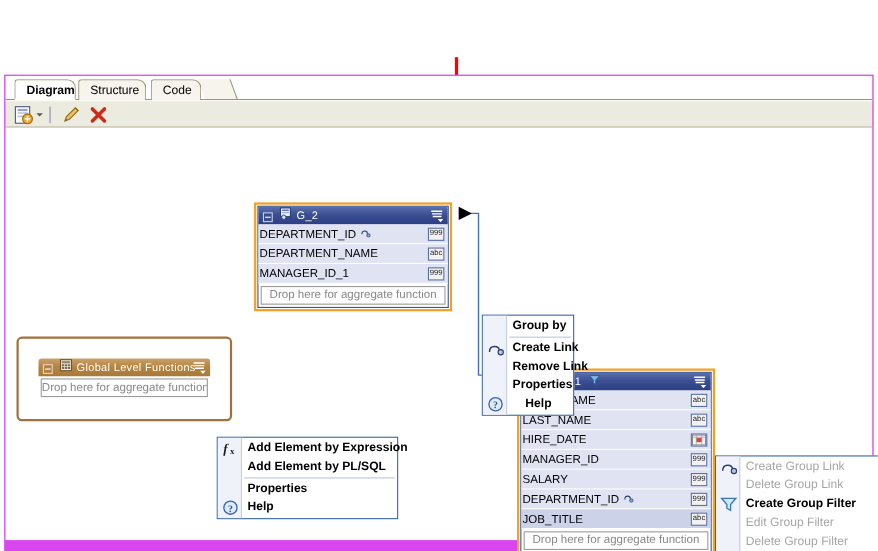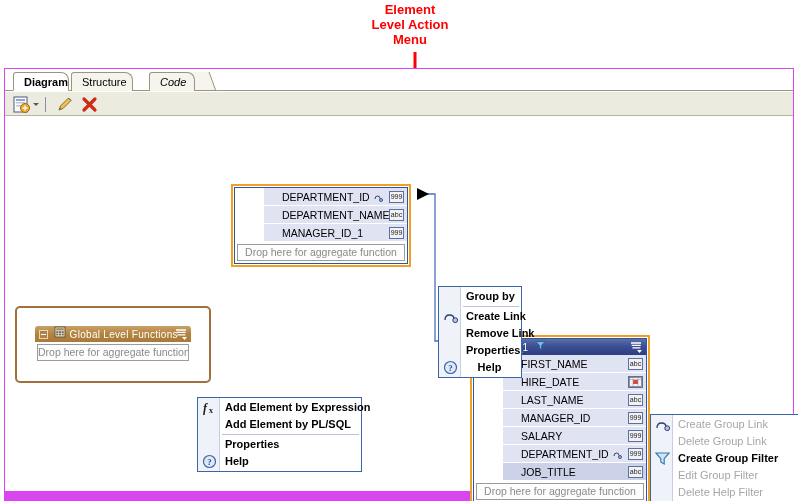--- a/index.html
+++ b/index.html
@@ -65,21 +65,21 @@
   }
   .tab.active {
     font-weight: bold;
     background: #ffffff;
     z-index: 3;
     border-bottom: 1px solid #ffffff;
   }
   .tab.inactive { background: #f6f4ec; z-index: 2; }
   #tab-diagram   { left: 8px;  width: 56px; }
   #tab-structure { left: 66px; width: 62px; }
-  #tab-code      { left: 144px; width: 46px; font-style: italic; }
+  #tab-code      { left: 132px; width: 46px; }
   .tab-tail {
     position: absolute;
     left: 178px; top: 3px;
     width: 30px; height: 19px;
     border-bottom: 1px solid #9a9480;
     border-right: 1px solid #9a9480;
     transform: skewX(20deg);
     background: #f6f4ec;
     z-index: 1;
   }
@@ -162,23 +162,22 @@
   }
 
   .field-row {
     position: relative;
     height: 18px;
     background: #dfe3f2;
     border-bottom: 1px solid #ffffff;
     font-size: 10.5px;
     color: #000;
     line-height: 18px;
-    padding-left: 18px;
+    padding-left: 1px;
     white-space: nowrap;
-    margin-left: 29px;
   }
   .field-row.alt { background: #ccd2e8; }
   .link-sup {
     display: inline-block;
     vertical-align: middle;
     margin-left: 1px;
   }
   .type-icon {
     position: absolute;
     right: 3px; top: 3px;
@@ -301,23 +300,20 @@
     line-height: 10px;
     text-align: center;
     font-family: "Liberation Serif", serif;
   }
 </style>
 </head>
 <body>
 
 <div id="root">
 
-  <div class="annot" id="annot-element">Element
-Level Action
-Menu</div>
   <div class="arrow" style="left:400px; top:52px; width:30px; height:95px;">
     <svg width="30" height="95" viewBox="0 0 30 95">
       <line x1="15" y1="0" x2="15" y2="80" stroke="#ff0000" stroke-width="3"></line>
       <polygon points="15,95 8,76 22,76" fill="#ff0000"></polygon>
     </svg>
   </div>
 
   <div class="annot" id="annot-global">Global Level
 Action Menu</div>
   <div class="arrow" style="left:125px; top:216px; width:80px; height:62px;">
@@ -376,20 +372,38 @@
 
       <svg id="connector" width="790" height="375">
         <polyline points="412,78 430,78 430,225 462,225" fill="none" stroke="#4a6fbd" stroke-width="1.3"></polyline>
         <polygon points="412,72 424,78 412,84" fill="#000000"></polygon>
         <polygon points="455,219 467,225 455,231" fill="#000000"></polygon>
       </svg>
       <div class="info-dot" style="left:442px; top:219px;">i</div>
 
       <div class="group-box" id="grp-g2">
         <div class="group-inner">
+          <div class="group-title">
+            <span class="exp-box"></span>
+            <span class="grp-icon">
+              <svg width="12" height="12" viewBox="0 0 12 12">
+                <rect x="1" y="1" width="9" height="8" fill="#e8ecf7" stroke="#2b3d74" stroke-width="1"></rect>
+                <rect x="2.5" y="2.5" width="6" height="1.3" fill="#5a72b5"></rect>
+                <rect x="2.5" y="4.8" width="6" height="1" fill="#9aa9d0"></rect>
+                <circle cx="4" cy="9.5" r="2" fill="#cfd8ee" stroke="#2b3d74" stroke-width="0.8"></circle>
+              </svg>
+            </span>
+            <span class="grp-label">G_2</span>
+            <span class="hamburger">
+              <svg width="13" height="12" viewBox="0 0 13 12">
+                <path d="M1 2 h10 M1.7 4.4 h9 M2.4 6.8 h8" stroke="#ffffff" stroke-width="1.3"></path>
+                <polygon points="7,9 12,9 9.5,12" fill="#ffffff"></polygon>
+              </svg>
+            </span>
+          </div>
           <div>
             <div class="field-row">
               <span>DEPARTMENT_ID</span>
               <span class="link-sup">
                 <svg width="9" height="9" viewBox="0 0 9 9">
                     <path d="M1 6 q0 -3 2.5 -3 q2.5 0 2.5 2.5" stroke="#2b3d74" fill="none" stroke-width="1"></path>
                     <circle cx="7" cy="7" r="1.6" fill="#8fa4cf" stroke="#2b3d74" stroke-width="0.7"></circle>
                   </svg>
               </span>
               <span class="type-icon">999</span>
@@ -431,32 +445,32 @@
                 <polygon points="7,9 12,9 9.5,12" fill="#ffffff"></polygon>
               </svg>
             </span>
           </div>
           <div>
             <div class="field-row">
               <span>FIRST_NAME</span>
               <span class="type-icon">abc</span>
             </div>
             <div class="field-row">
+              <span>LAST_NAME</span>
+              <span class="type-icon">abc</span>
+            </div>
+            <div class="field-row">
               <span>HIRE_DATE</span>
               <span class="type-icon date">
                 <svg width="13" height="10" viewBox="0 0 13 10">
                   <rect x="0.5" y="0.5" width="12" height="9" fill="#f4f4f4" stroke="#6a6a6a" stroke-width="0.7"></rect>
                   <rect x="4" y="3" width="5" height="4" fill="#d9483b"></rect>
                   <path d="M0.5 2.5 h12 M4 0.5 v9 M9 0.5 v9" stroke="#9a9a9a" stroke-width="0.6"></path>
                 </svg>
               </span>
-            </div>
-            <div class="field-row">
-              <span>LAST_NAME</span>
-              <span class="type-icon">abc</span>
             </div>
             <div class="field-row">
               <span>MANAGER_ID</span>
               <span class="type-icon">999</span>
             </div>
             <div class="field-row">
               <span>SALARY</span>
               <span class="type-icon">999</span>
             </div>
             <div class="field-row">
@@ -589,21 +603,21 @@
               <svg width="17" height="15" viewBox="0 0 17 15">
                 <polygon points="2,2 15,2 10.2,7.6 10.2,13 6.8,11 6.8,7.6" fill="#cfe6f8" stroke="#3a78b0" stroke-width="1.2"></polygon>
               </svg>
             </span>
             <span>Create Group Filter</span>
           </div>
           <div class="menu-item disabled">
             <span>Edit Group Filter</span>
           </div>
           <div class="menu-item disabled">
-            <span>Delete Help Filter</span>
+            <span>Delete Group Filter</span>
           </div>
 
         </div>
       </div>
 
     </div>
   </div>
 </div>
 
 </body></html>

